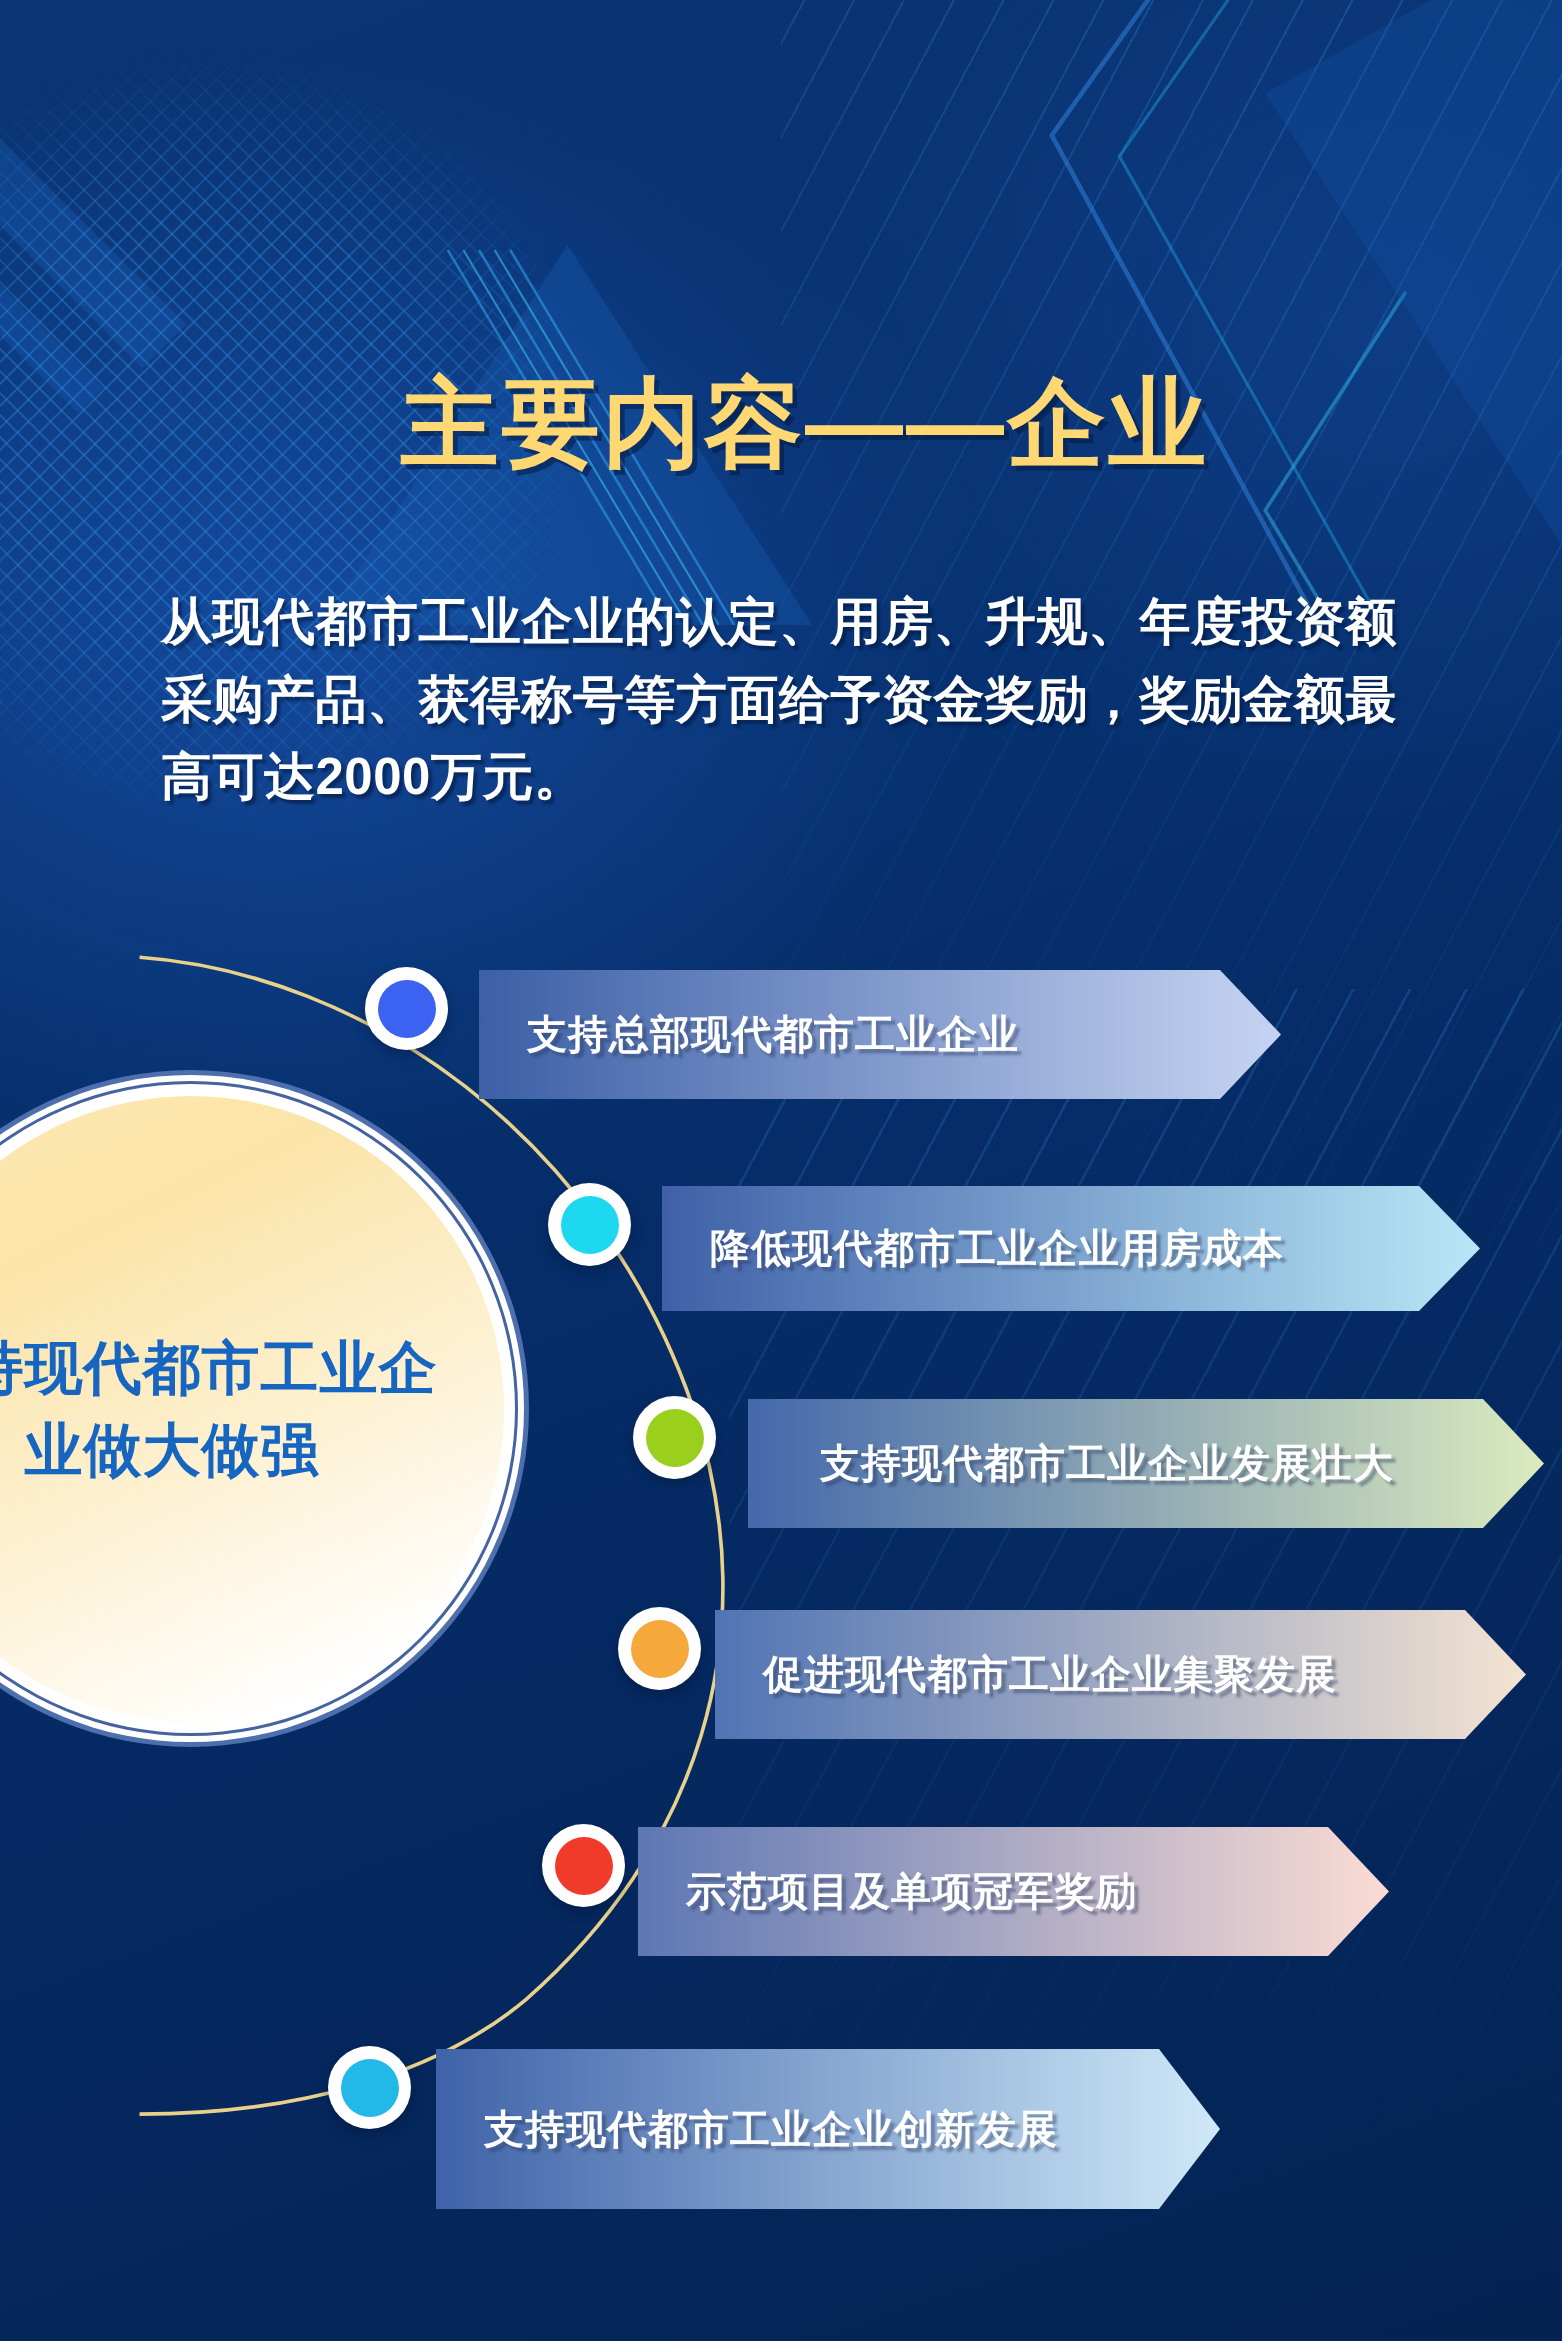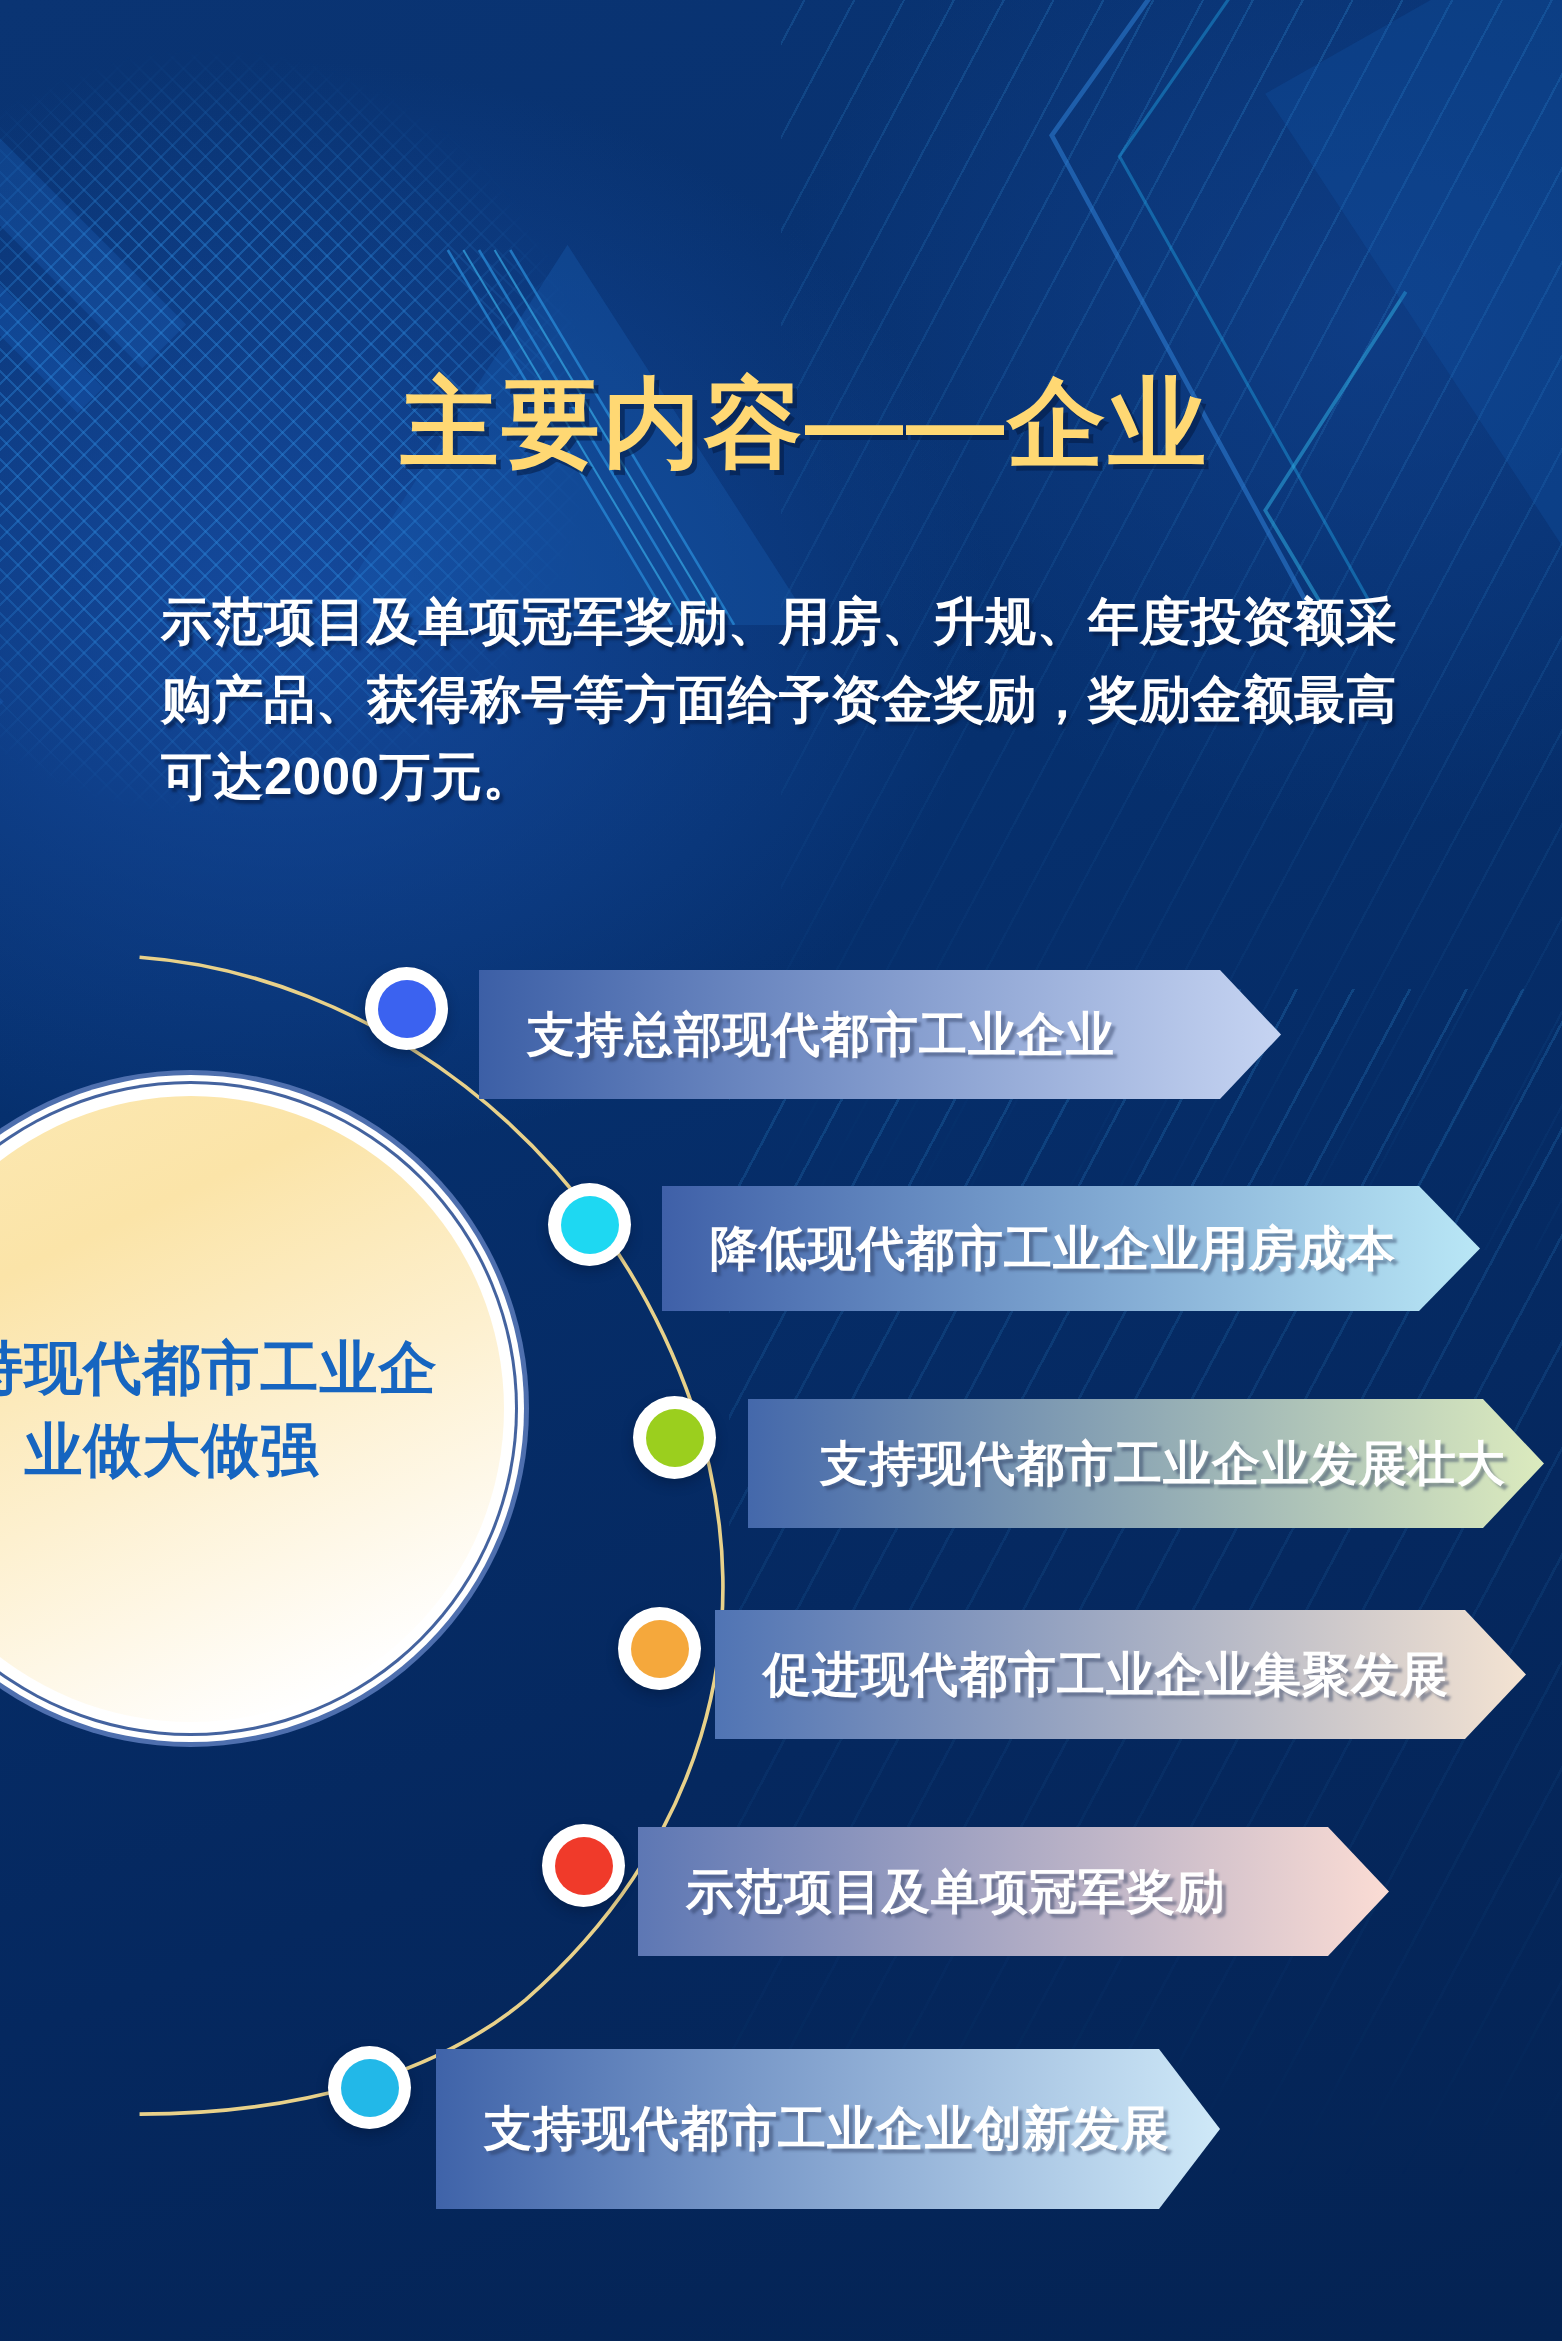--- a/index.html
+++ b/index.html
@@ -107,21 +107,21 @@
   }
   .dot i{display:block;border-radius:50%;}
 
   .banner{
     position:absolute;
     display:flex;align-items:center;
     clip-path:polygon(0 0, calc(100% - 61px) 0, 100% 50%, calc(100% - 61px) 100%, 0 100%);
   }
   .banner span{
     display:block;
-    font-size:48px;font-weight:bold;color:#ffffff;letter-spacing:1px;
+    font-size:40px;font-weight:bold;color:#ffffff;letter-spacing:1px;
     text-shadow:4.2px 4.2px 2.6px rgba(40,55,90,.45);
     white-space:nowrap;
   }
 </style>
 </head>
 <body>
 
 <div id="page">
 
   <div class="bglayer">
@@ -144,21 +144,21 @@
         <polyline points="890,480 1320,1200" fill="none" stroke="#36a8e4" stroke-width="4"></polyline>
         <polyline points="920,480 1350,1200" fill="none" stroke="#2a8fdc" stroke-width="5"></polyline>
         <polyline points="950,480 1380,1200" fill="none" stroke="#36a8e4" stroke-width="4"></polyline>
         <polyline points="980,480 1410,1200" fill="none" stroke="#2a8fdc" stroke-width="5"></polyline>
       </g>
     </svg>
   </div>
 
   <div class="title">主要内容——企业</div>
 
-  <div class="para">示范项目及单项冠军奖励、用房、升规、年度投资额采购产品、获得称号等方面给予资金奖励，奖励金额最高可达2000万元。</div>
+  <div class="para">从现代都市工业企业的认定、用房、升规、年度投资额采购产品、获得称号等方面给予资金奖励，奖励金额最高可达2000万元。</div>
 
   <svg class="arc" viewBox="0 0 3000 4497">
     <path d="M 268 1838
              C 700 1870, 1150 2180, 1330 2700
              C 1480 3150, 1330 3560, 1010 3840
              C 830 3990, 560 4060, 268 4060" fill="none" stroke="#e8d18a" stroke-width="7"></path>
   </svg>
 
   <div class="circle-wrap">
     <div class="ring-outer"></div>

